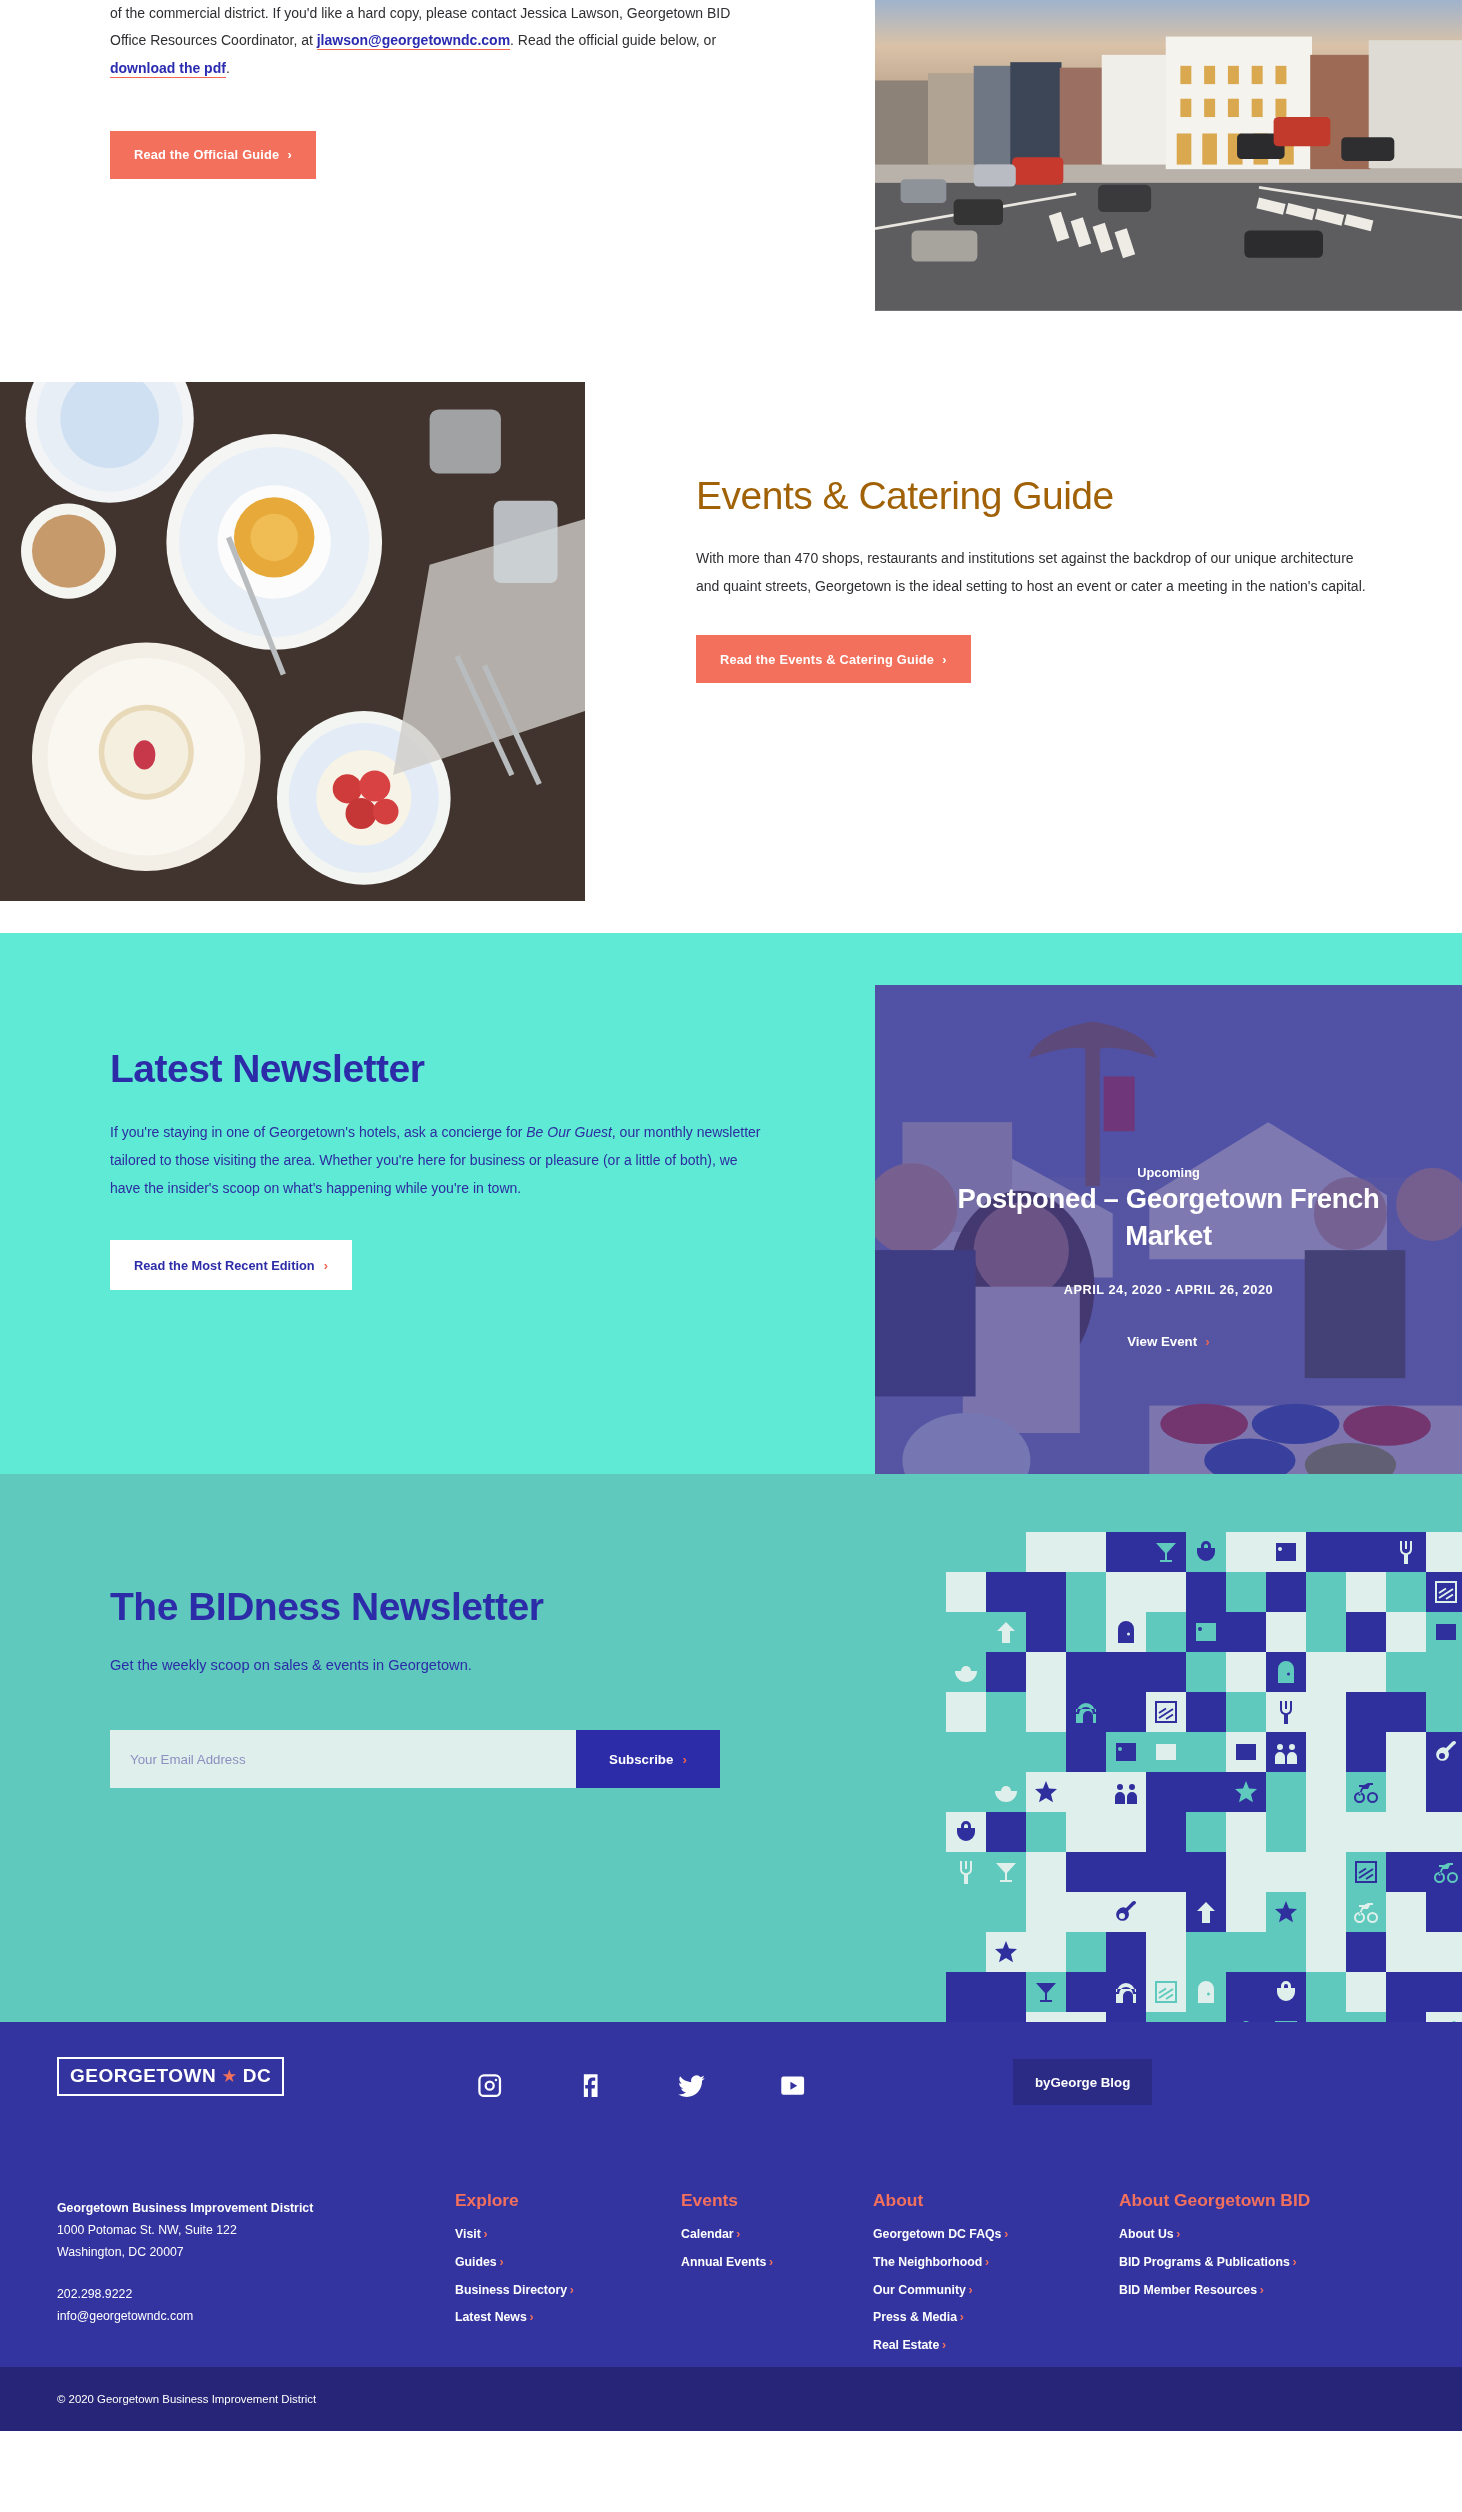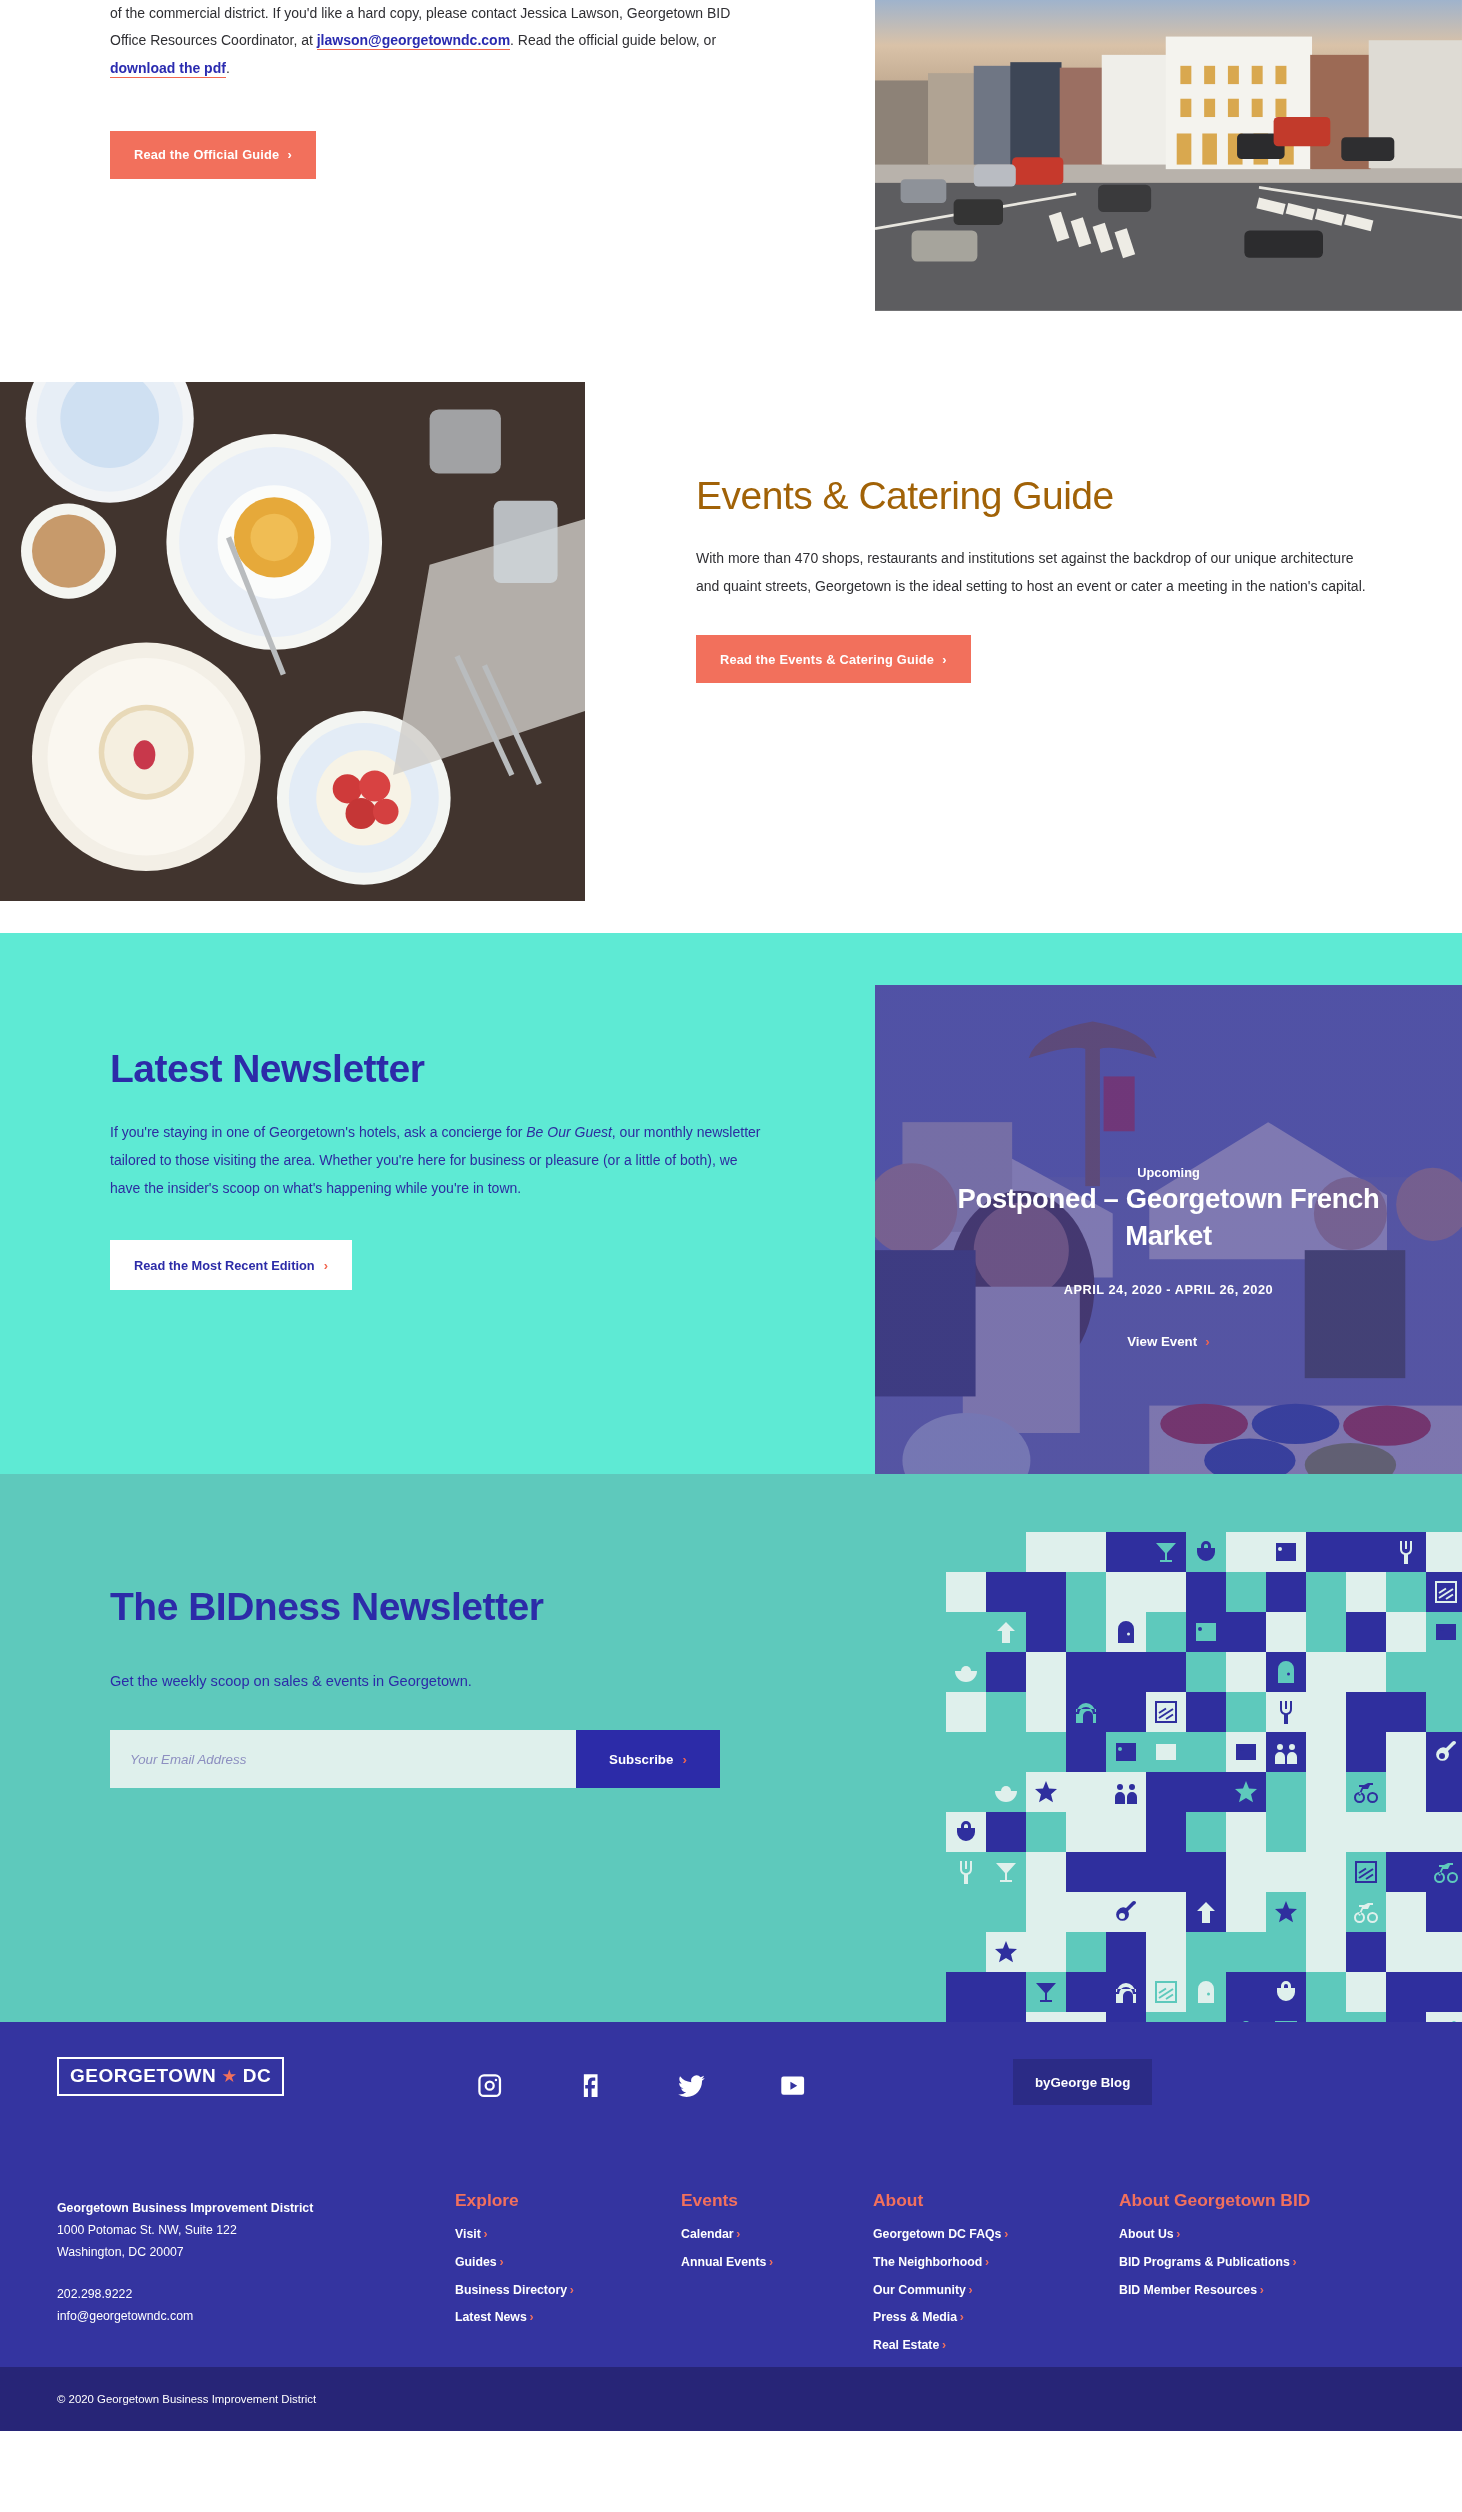--- a/index.html
+++ b/index.html
@@ -79,27 +79,26 @@
   .event-link {
     margin-top: 37px; font-size: 13.3px; font-weight: bold; color:#fff;
     display:inline-flex; gap:8.2px; align-items:center; cursor:pointer;
   }
   .event-link .chev { color: #f2654e; }
 
   
   .sec-bid { position: relative; height: 548px; background: #5ec9bc; }
   .bid-copy { position: absolute; left: 110px; top: 111px; width: 640px; }
   .bid-copy h2 { font-size: 39px; color:#2c2ba8; font-weight:800; letter-spacing:-0.5px; line-height:44px; }
-  .bid-copy .sub { font-size: 14.6px; color: #2c2ba8; margin-top: 44px; }
+  .bid-copy .sub { font-size: 14.6px; color: #2c2ba8; margin-top: 28px; }
   .sub-form { position: absolute; left: 110px; top: 256px; display: flex; }
   .sub-input {
     width: 466px; height: 58px; border: none; background: #dff0ec;
     padding: 0 20px; font-size: 13.3px; color: #2c2ba8;
     font-family: "Liberation Sans", sans-serif;
-    font-style: italic;
   }
   .sub-input::placeholder { color: #8d8fc0; }
   .sub-btn {
     width: 144px; height: 58px; border: none; background: #2c2ba8;
     color: #fff; font-weight: bold; font-size: 13.3px; cursor: pointer;
     display: inline-flex; align-items: center; justify-content: center; gap: 9.1px;
     font-family: "Liberation Sans", sans-serif;
   }
   .sub-btn .chev { color: #f2654e; }
 

